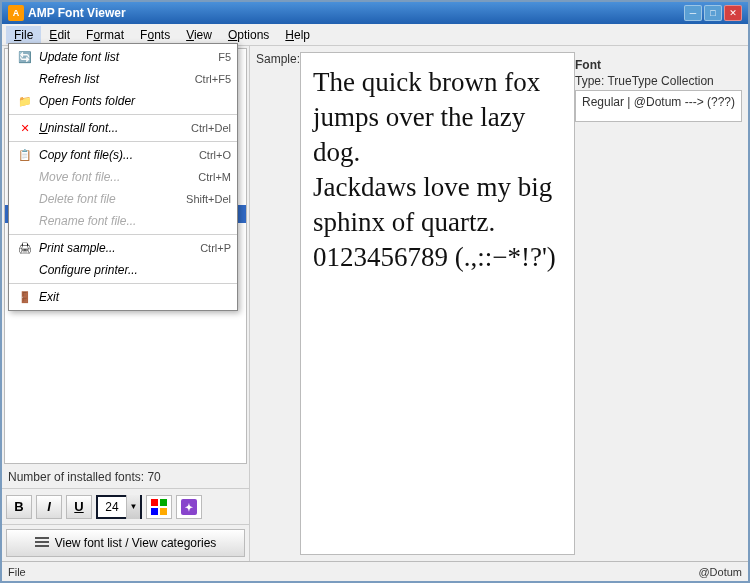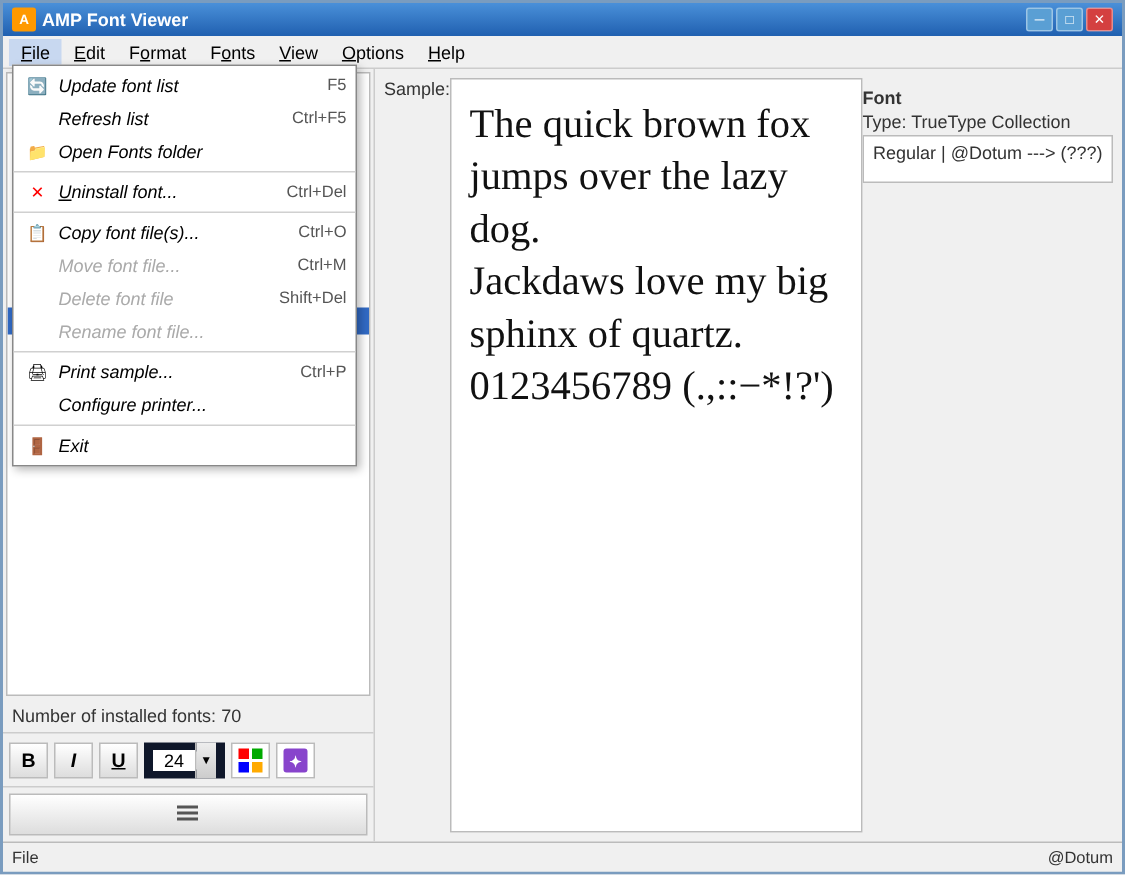--- a/index.html
+++ b/index.html
@@ -204,21 +204,21 @@
       display: flex;
       align-items: center;
       justify-content: center;
       font-size: 13px;
       font-weight: bold;
     }
 
     .size-select {
       display: flex;
       align-items: center;
-      border: 6px solid #0f172a;
+      border: 2px solid #0f172a;
       background: white;
       height: 24px;
     }
 
     .size-input {
       width: 28px;
       border: none;
       outline: none;
       font-size: 12px;
       text-align: center;
@@ -506,20 +506,21 @@
         </button>
       </div>
 
       <div class="view-buttons">
         <button class="view-btn">
           <svg width="16" height="14">
             <rect x="0" y="1" width="14" height="2" fill="#555"></rect>
             <rect x="0" y="5" width="14" height="2" fill="#555"></rect>
             <rect x="0" y="9" width="14" height="2" fill="#555"></rect>
           </svg>
+          <span>View font list / View categories</span>
         </button>
       </div>
     </div>
 
     <div class="right-panel">
       <div class="sample-label">Sample:</div>
 
       <div class="sample-area">
         The quick brown fox jumps over the lazy dog.<br>
         Jackdaws love my big sphinx of quartz.<br>

